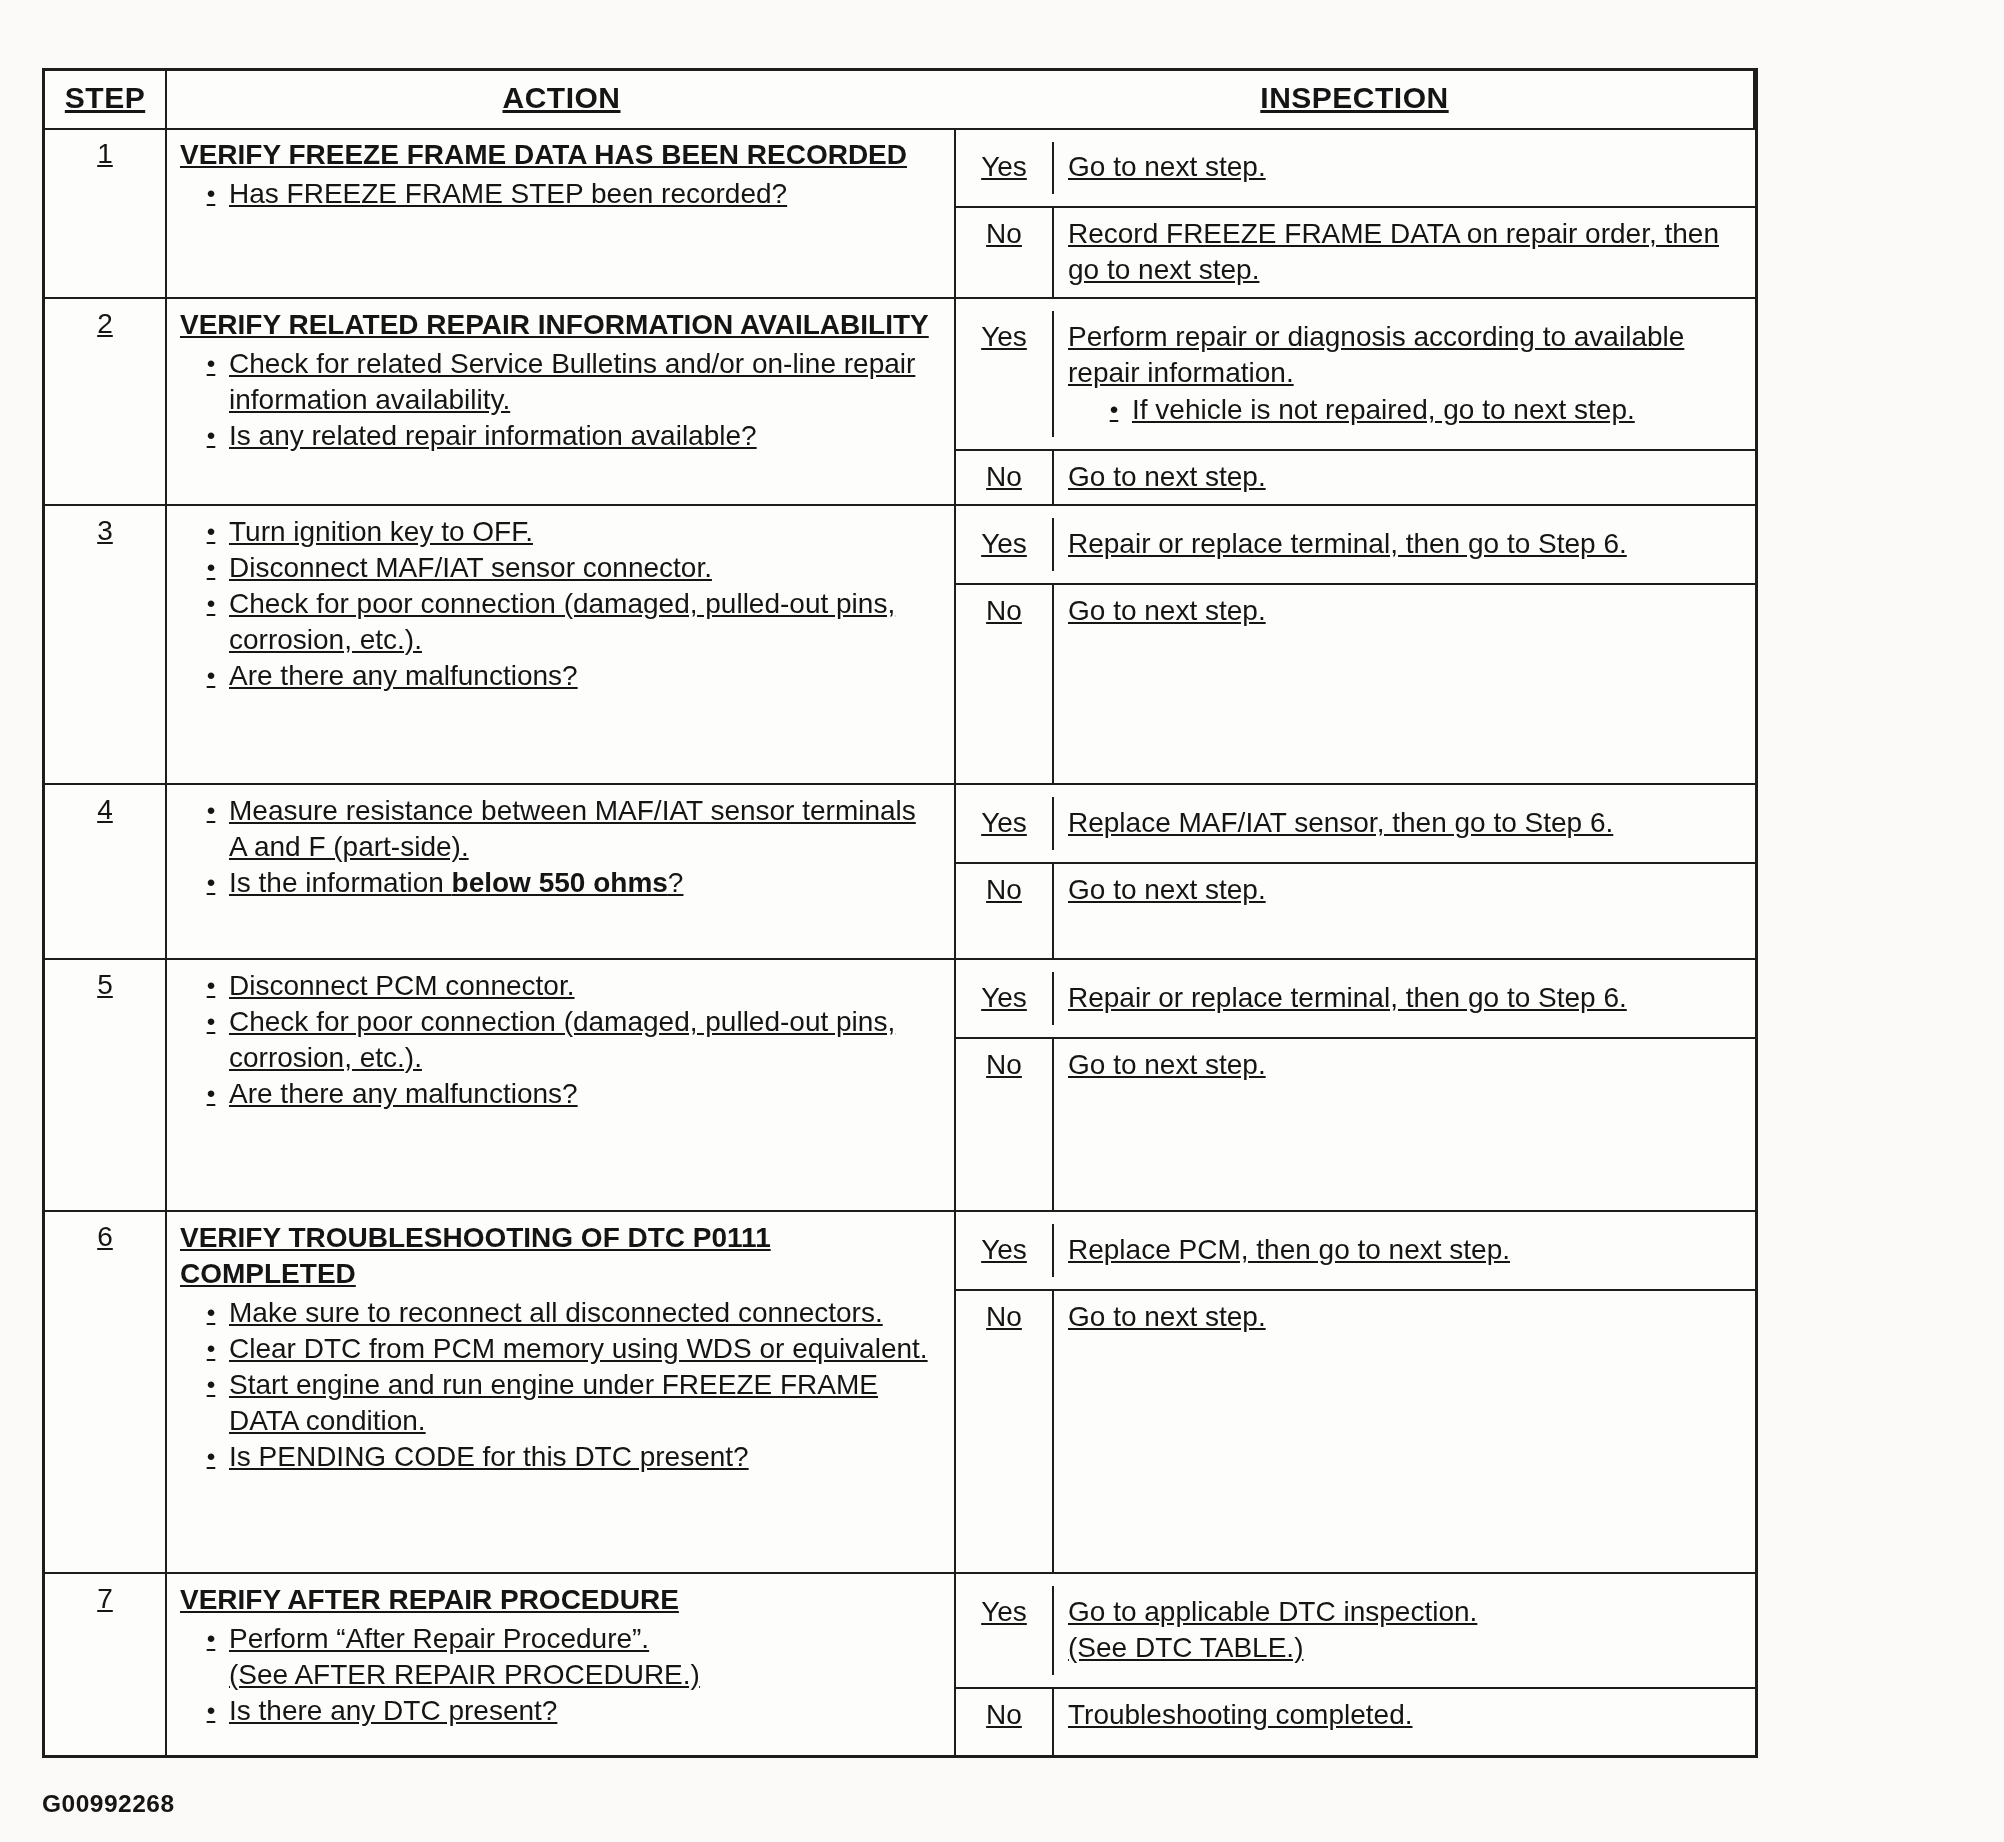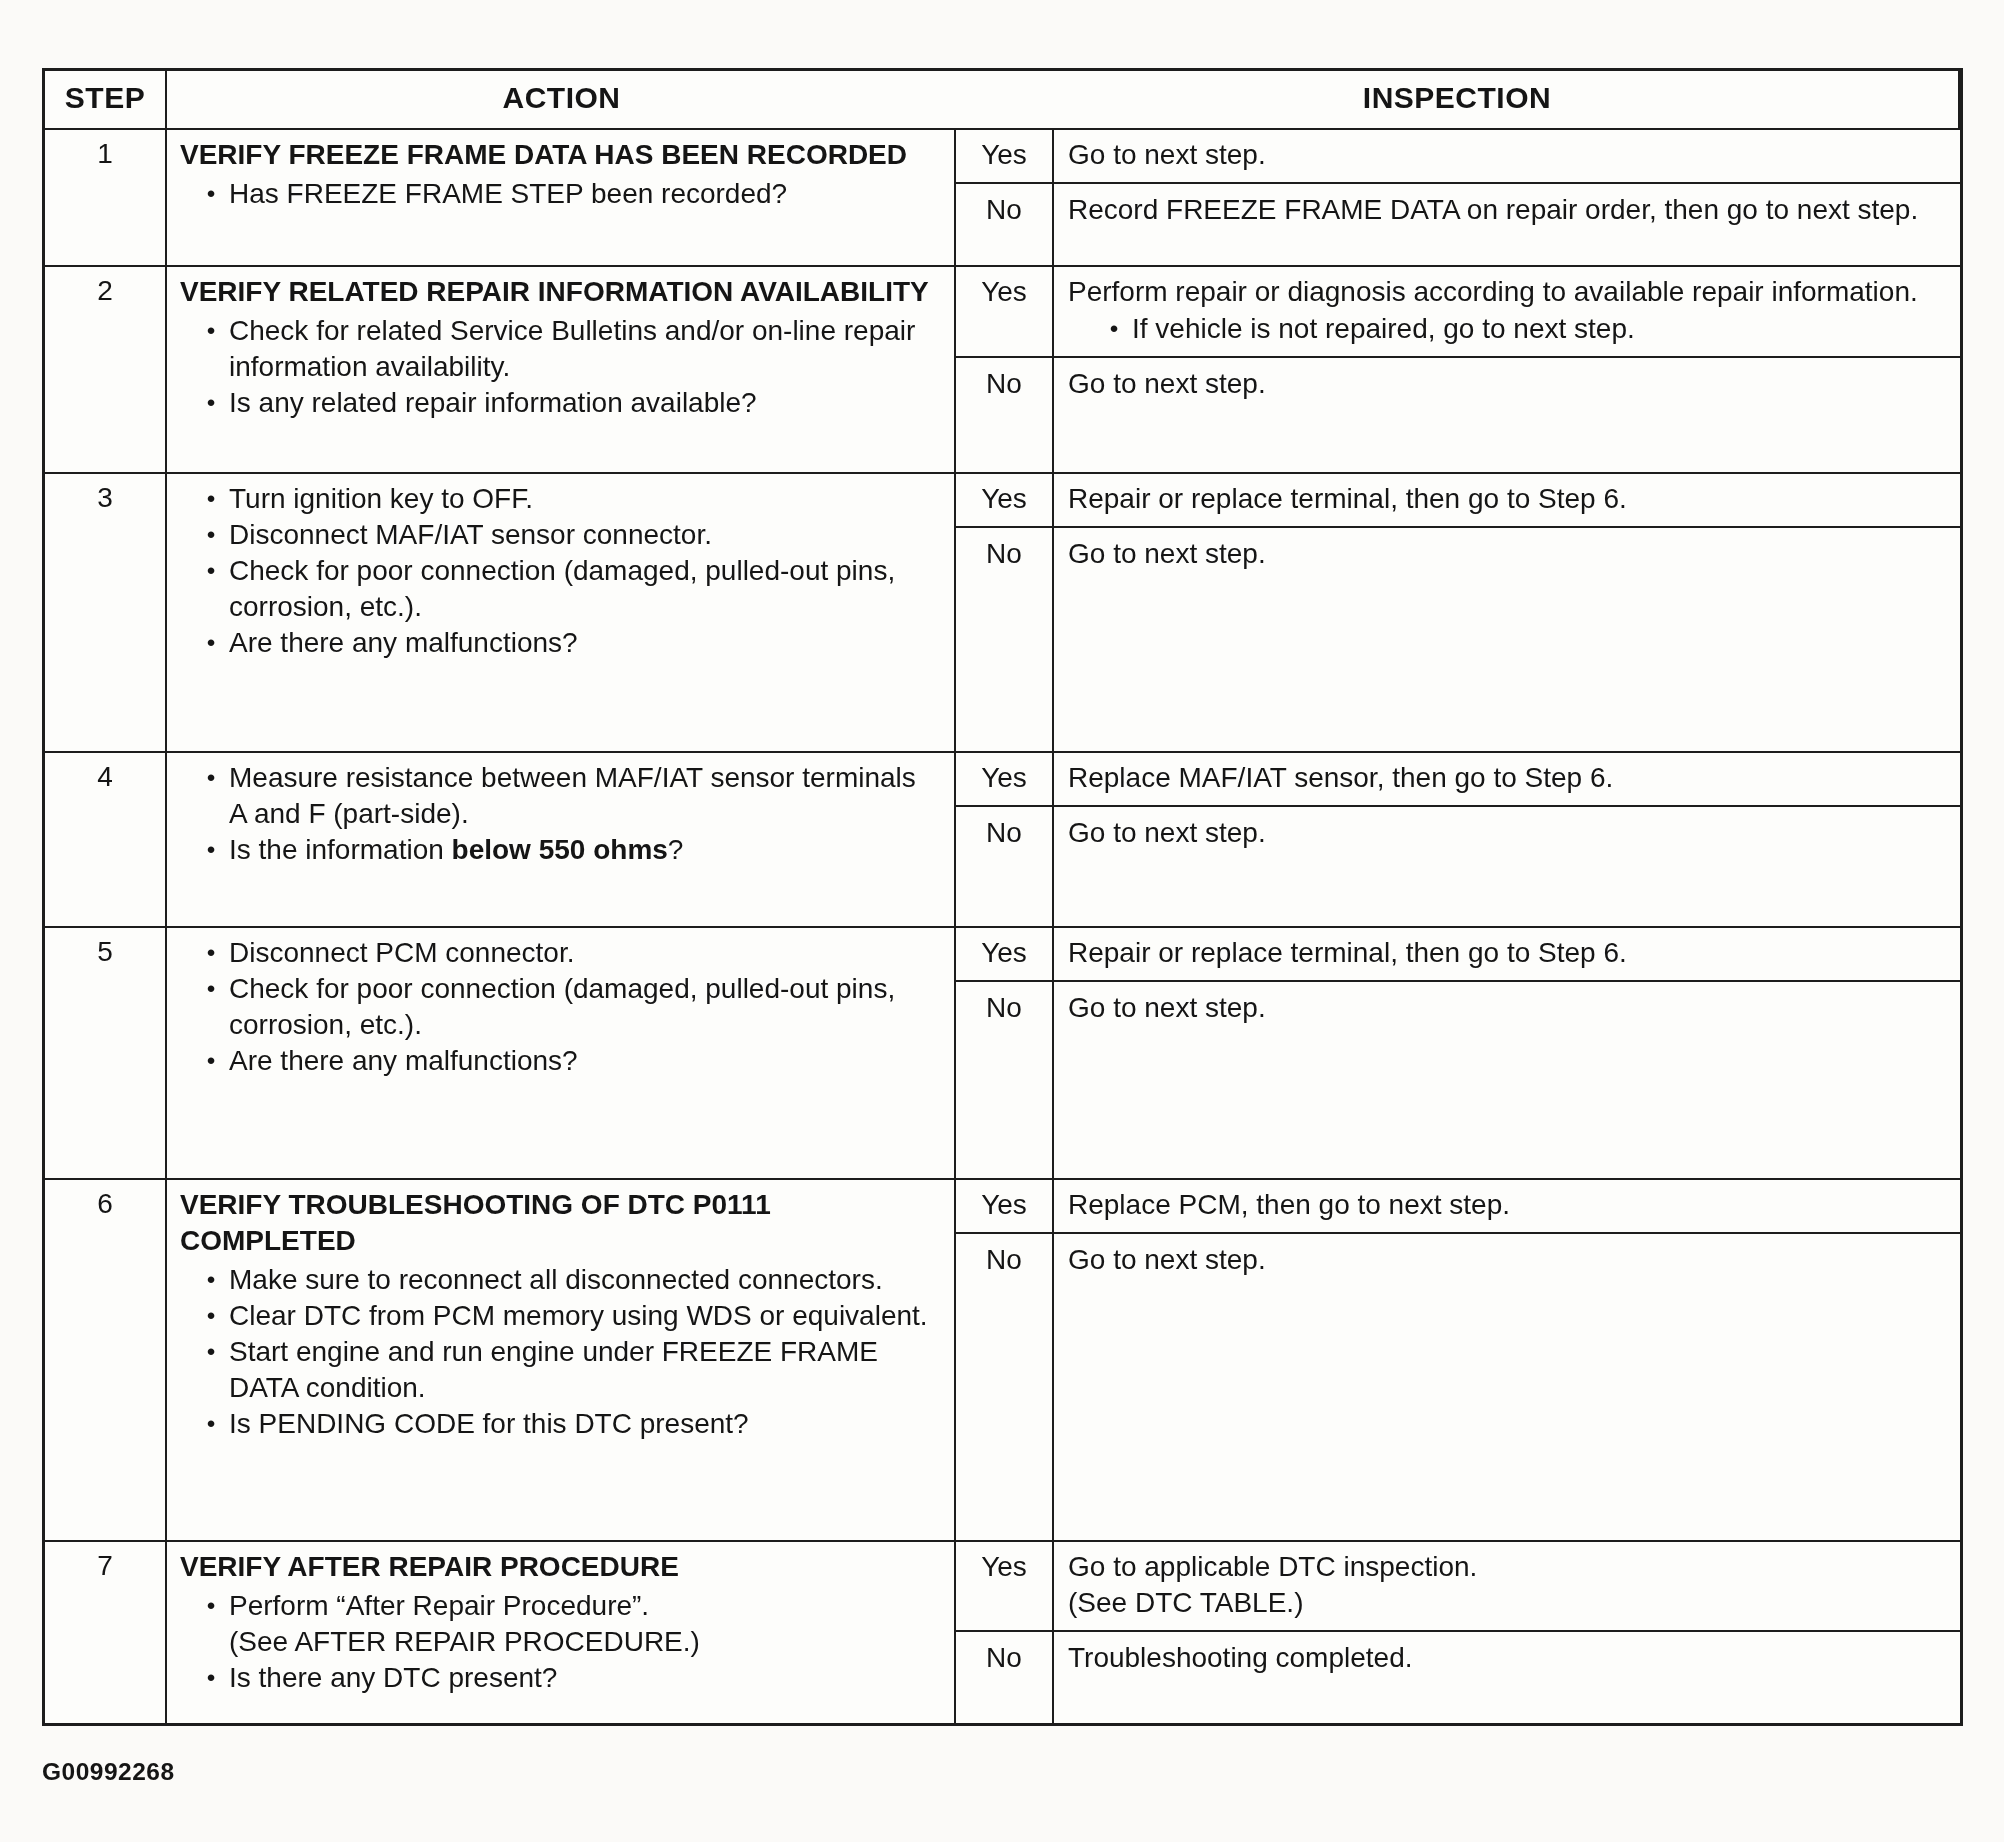--- a/index.html
+++ b/index.html
@@ -16,23 +16,24 @@
     -webkit-font-smoothing: antialiased;
   }
   .page {
     position: relative;
     width: 2005px;
     height: 1843px;
     padding: 68px 41px 0 42px;
     background: #fbfaf8;
   }
   .doc-table {
-    width: 1921px;
+    width: 1716px;
     border: 3.8px solid #1d1d1d;
     background: #fdfdfb;
+    text-decoration: underline;
   }
   
   .header-row {
     display: grid;
     grid-template-columns: 122px 789px 1fr;
     border-bottom: 2.8px solid #1d1d1d;
   }
   .hcell {
     font-size: 30px;
     font-weight: bold;
@@ -82,20 +83,21 @@
   .seg.bold { font-weight: bold; }
   
   .cell-actions {
     display: flex;
     flex-direction: column;
   }
   .action-row {
     display: grid;
     grid-template-columns: 98px 1fr;
     flex: 0 0 auto;
+    margin-top: 12px;
   }
   .action-row:not(:first-child) { border-top: 2.8px solid #1d1d1d; }
   .action-row:last-child { flex: 1 1 auto; }
   .cell-answer {
     border-right: 2.8px solid #1d1d1d;
     text-align: center;
     font-size: 28px;
     line-height: 36px;
     padding: 7.5px 1.9px;
   }

